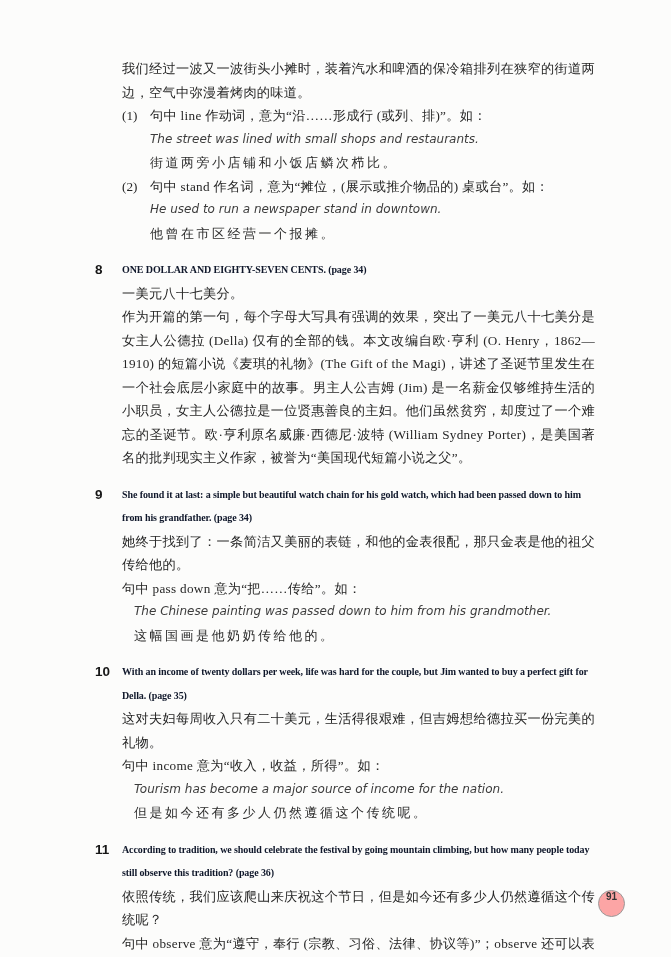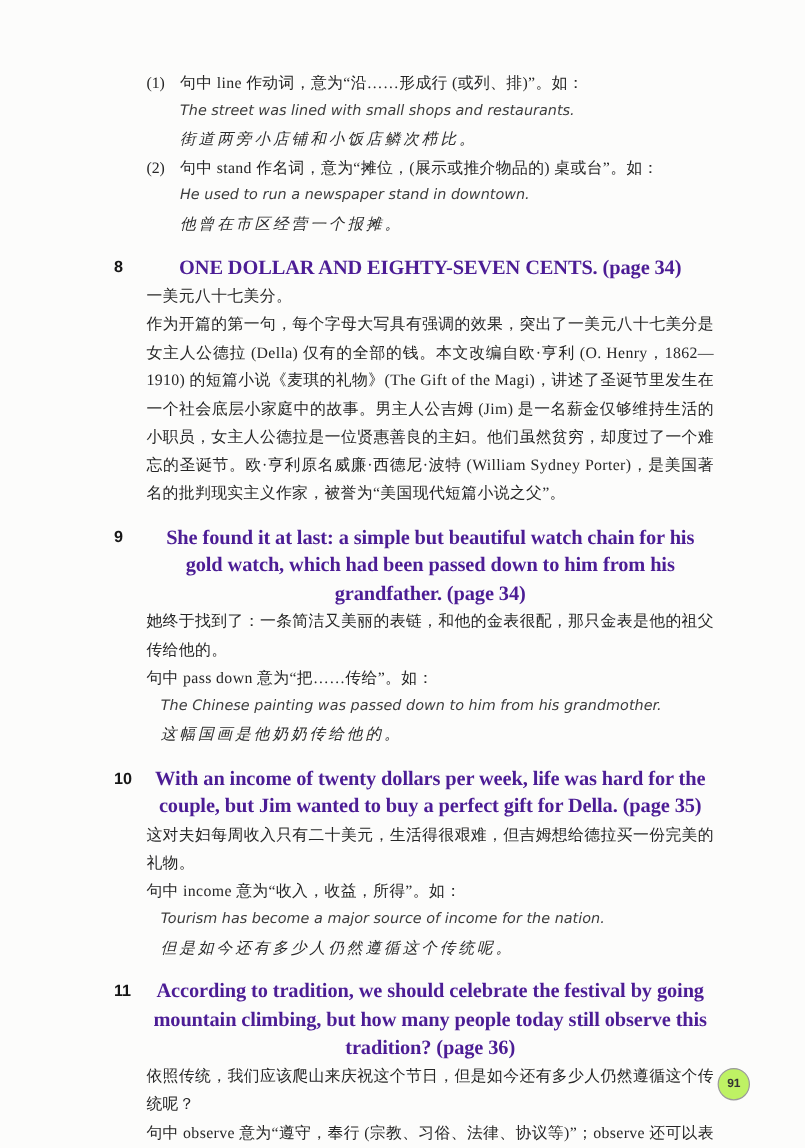--- a/index.html
+++ b/index.html
@@ -30,44 +30,43 @@
     font-size: 13.2px;
     line-height: 23.5px;
     letter-spacing: 0.3px;
     text-align: justify;
     color: #262626;
   }
   
   .en-head {
     font-family: "Liberation Serif", "DejaVu Serif", serif;
     font-weight: bold;
-    font-size: 17px;
+    font-size: 10px;
     line-height: 23.5px;
     letter-spacing: -0.1px;
-    text-align: center;
-    color: #4c1d95;
+    text-align: left;
+    color: #0f172a;
   }
   
   .ex-en {
     font-family: "DejaVu Sans", sans-serif;
     font-style: italic;
     font-size: 12px;
     line-height: 23.5px;
     color: #3c3c3c;
     text-align: left;
   }
   
   .ex-zh {
     font-family: "Liberation Serif", "DejaVu Serif", serif;
     font-size: 13px;
     line-height: 23.5px;
     letter-spacing: 2.5px;
     color: #2b2b2b;
     text-align: left;
-    font-style: italic;
   }
   .indent-ex { margin-left: 12px; }
 
   .block {
     display: flex;
     margin-bottom: 13px;
   }
   .num {
     flex: 0 0 27px;
     width: 27px;
@@ -94,36 +93,37 @@
   .page-number {
     position: absolute;
     left: 598px;
     top: 890px;
     width: 27px;
     height: 27px;
     border: 1px solid #9a9a9a;
     border-radius: 50%;
     box-sizing: border-box;
     display: flex;
-    align-items: center;
+    align-items: flex-start;
     justify-content: center;
     font-family: "Liberation Sans", "DejaVu Sans", sans-serif;
     font-size: 10px;
     font-weight: bold;
     color: #333;
-    background: #bef264;
+    background: #fca5a5;
   }
 </style>
 </head>
 <body>
 
 <div class="page">
   <div class="content">
 
     <div class="intro-block">
+      <p class="zh">我们经过一波又一波街头小摊时，装着汽水和啤酒的保冷箱排列在狭窄的街道两边，空气中弥漫着烤肉的味道。</p>
 
       <div class="point">
         <span class="pmark">(1)</span>
         <div class="pbody">
           <p class="zh">句中 line 作动词，意为“沿……形成行 (或列、排)”。如：</p>
           <p class="ex-en">The street was lined with small shops and restaurants.</p>
           <p class="ex-zh">街道两旁小店铺和小饭店鳞次栉比。</p>
         </div>
       </div>
 

